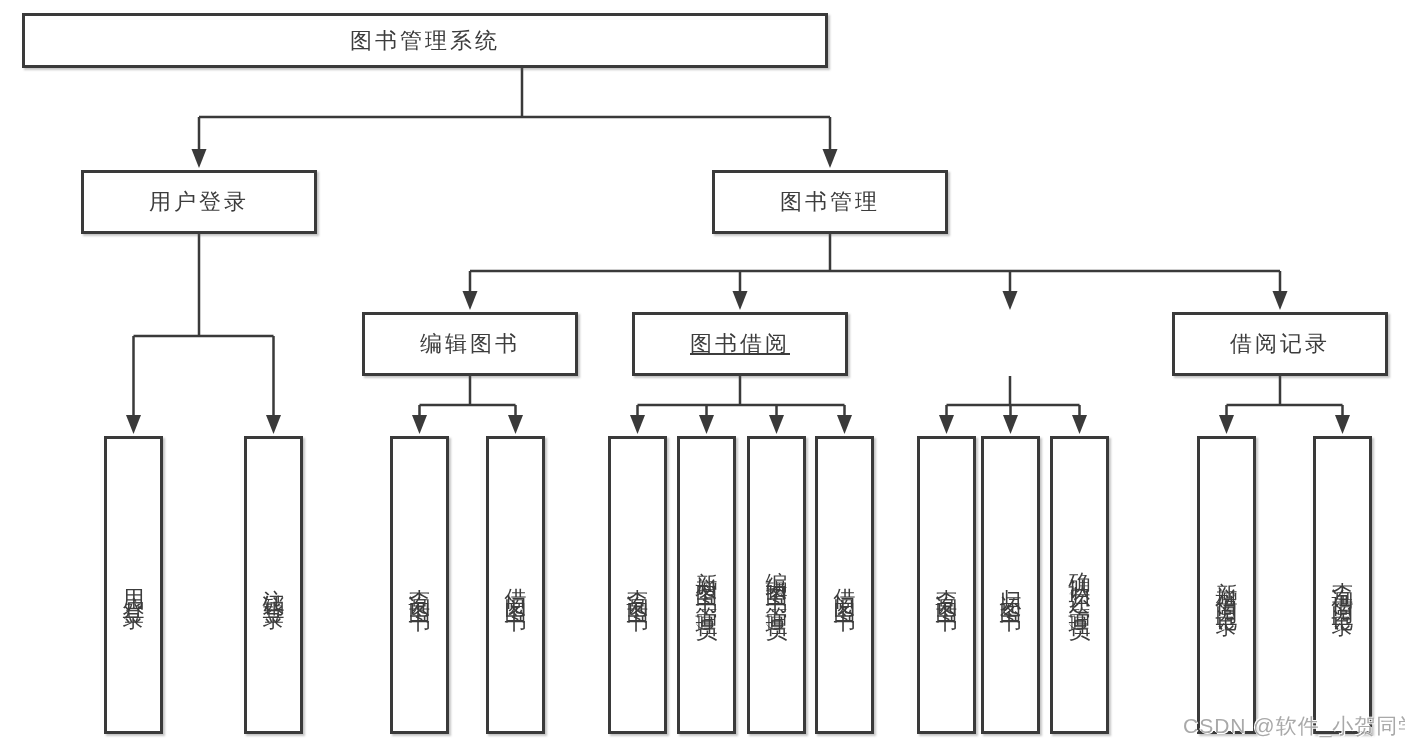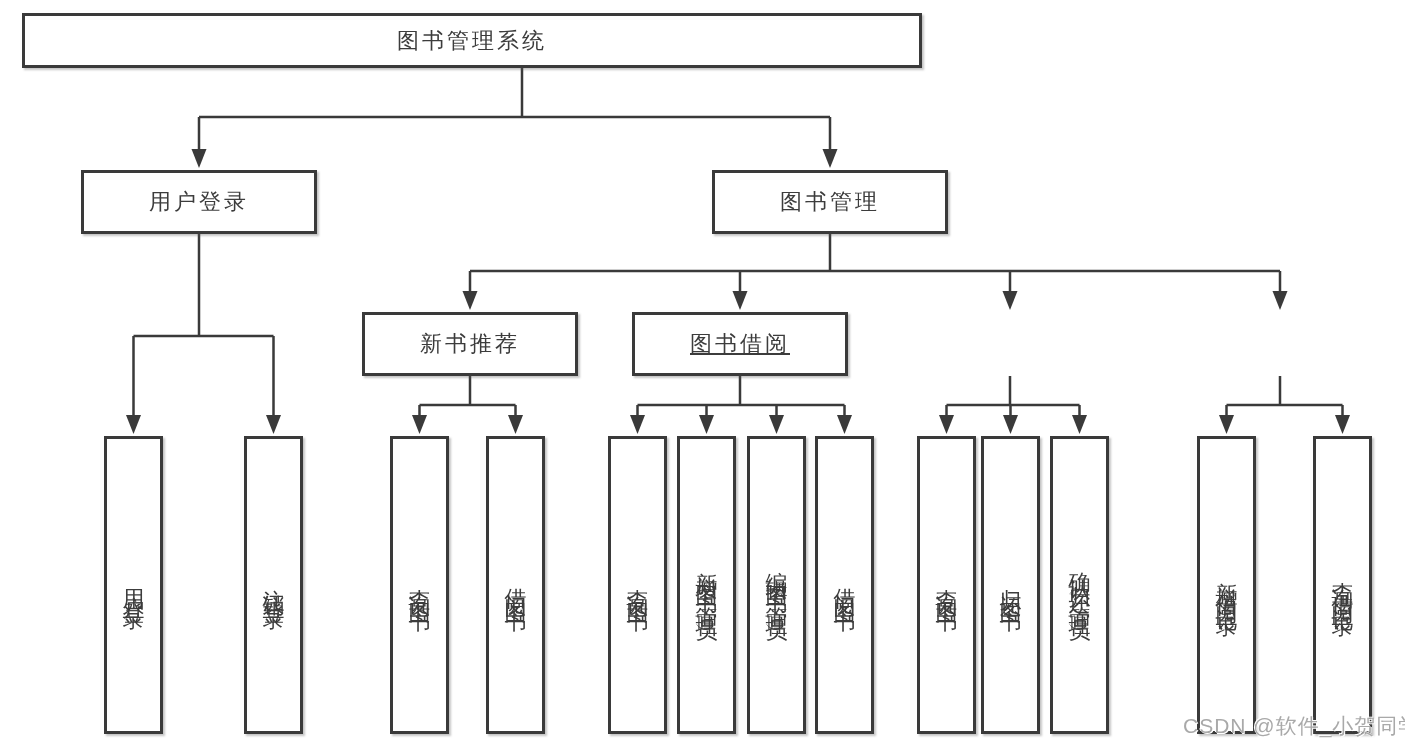--- a/index.html
+++ b/index.html
@@ -30,21 +30,21 @@
     color: #3c3c3c;
   }
   .vlabel {
     writing-mode: vertical-rl;
     font-size: 22px;
     letter-spacing: 7px;
     color: #3c3c3c;
     white-space: nowrap;
   }
   
-  .bx-root  { left: 22px;  top: 13px;  width: 900px; height: 55px; }
+  .bx-root  { left: 22px;  top: 13px;  width: 806px; height: 55px; }
   
   .lvl2     { top: 170px; height: 64px; width: 236px; }
   .bx-l2-0  { left: 81px; }
   .bx-l2-1  { left: 712px; }
   
   .lvl3     { top: 312px; height: 64px; width: 216px; }
   .bx-l3-0  { left: 362px; }
   .bx-l3-1  { left: 632px; text-decoration: underline; }
   .bx-l3-2  { left: 902px; }
   .bx-l3-3  { left: 1172px; }
@@ -135,24 +135,27 @@
   </div>
 
   <div class="box lvl2 bx-l2-0">
     <span class="hlabel">用户登录</span>
   </div>
   <div class="box lvl2 bx-l2-1">
     <span class="hlabel">图书管理</span>
   </div>
 
   <div class="box lvl3 bx-l3-0">
-    <span class="hlabel">新书推荐</span>
+    <span class="hlabel">编辑图书</span>
   </div>
   <div class="box lvl3 bx-l3-1">
     <span class="hlabel">图书借阅</span>
+  </div>
+  <div class="box lvl3 bx-l3-3">
+    <span class="hlabel">借阅记录</span>
   </div>
 
   <div class="box leaf bx-lf-0">
     <span class="vlabel">用户登录</span>
   </div>
   <div class="box leaf bx-lf-1">
     <span class="vlabel">注销登录</span>
   </div>
   <div class="box leaf bx-lf-2">
     <span class="vlabel">查询图书</span>

